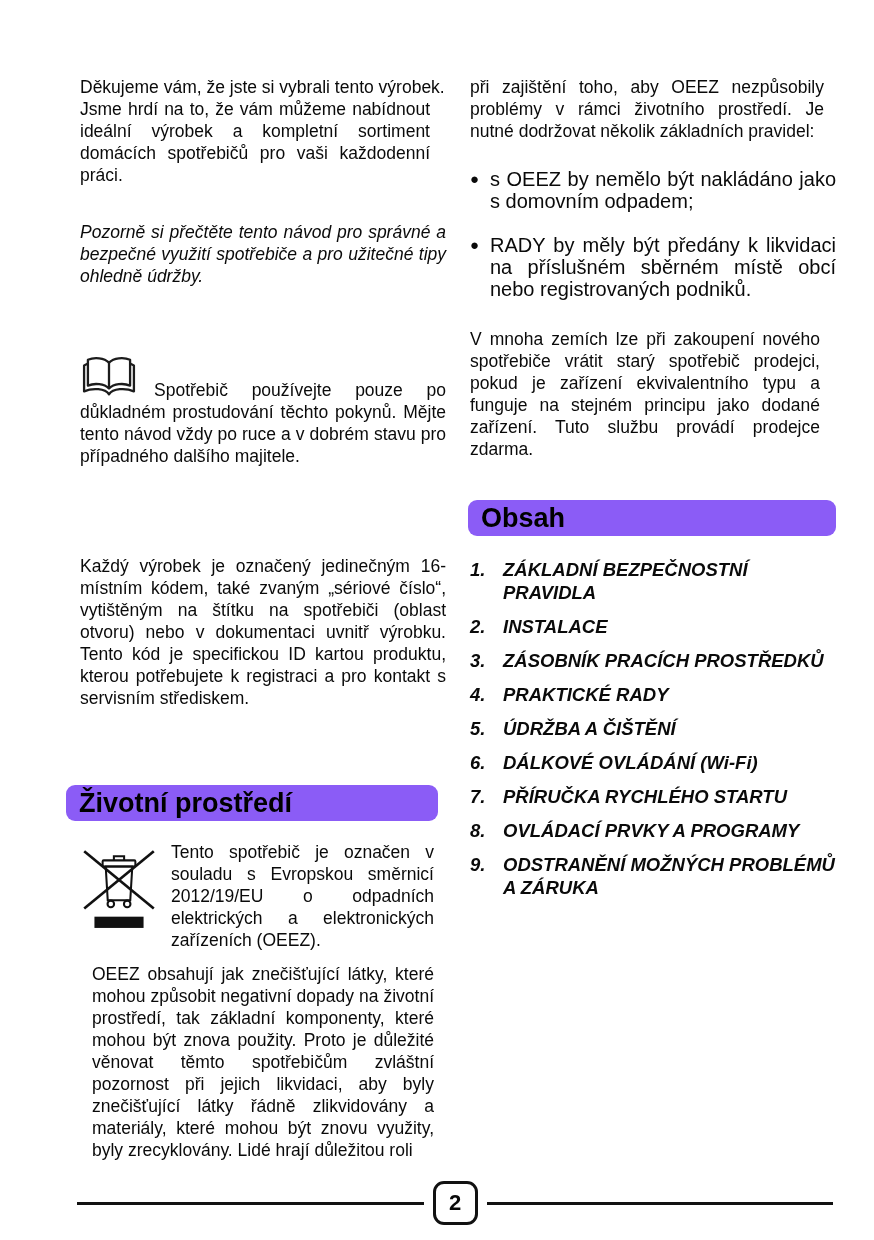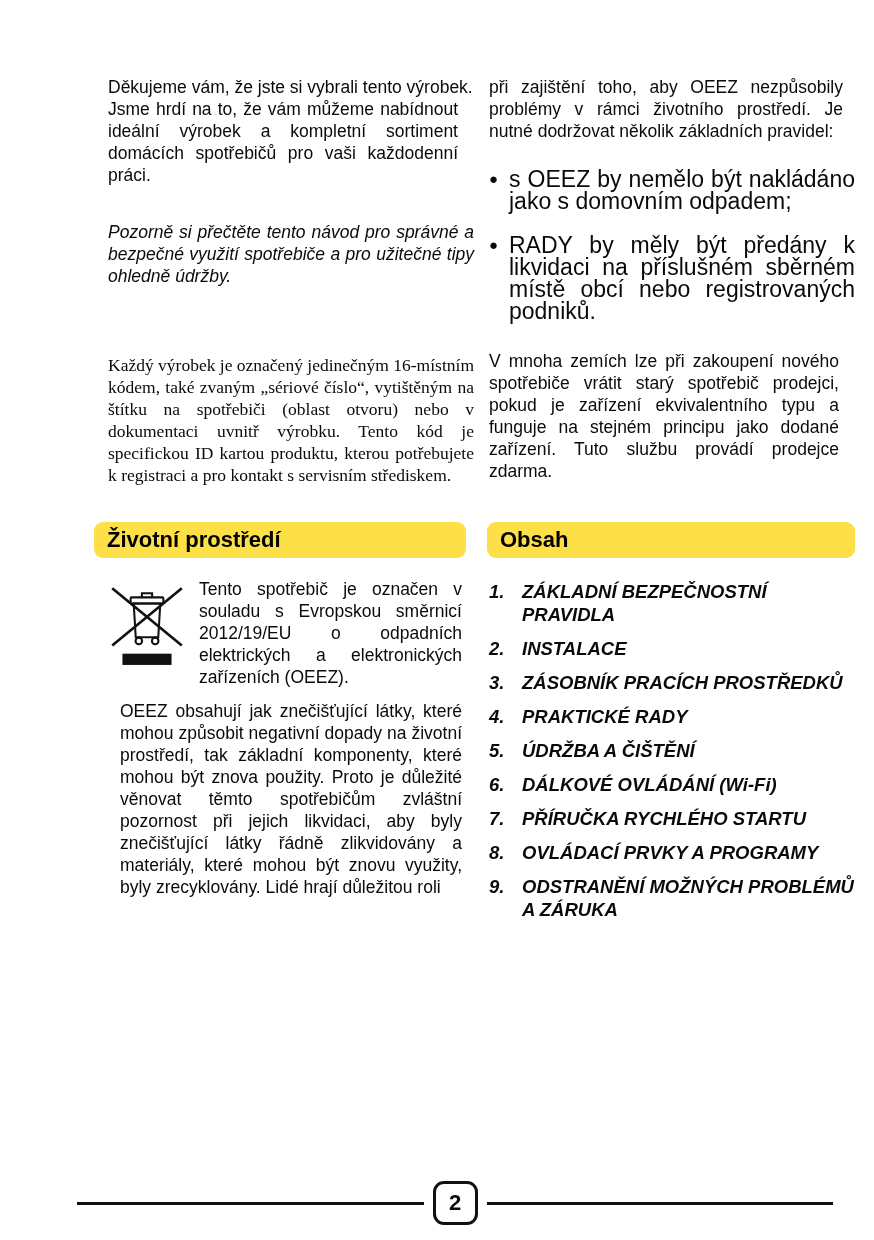--- a/index.html
+++ b/index.html
@@ -7,46 +7,46 @@
     width:874px;height:1240px;
     background:#ffffff;
     font-family:"Liberation Sans","DejaVu Sans",sans-serif;
     color:#0a0a0a;
     position:relative;
     overflow:hidden;
   }
   *{box-sizing:border-box;}
   .content{
     display:flex;
-    padding:76px 38px 0 108px;
-    gap:15px;
+    padding:76px 38px 0 80px;
+    gap:24px;
   }
   .col{width:366px;flex:0 0 366px;}
   .body{
     font-size:17.5px;
     line-height:22px;
     text-align:justify;
     margin:12px;
   }
   
   .p-thanks{margin:0;}
   .p-proud{margin:0 16px 35px 0;}
   .p-read{margin:0 0 67px 0;font-style:italic;}
   .p-book{margin:0 0 88px 0;}
-  .p-code{margin:0 0 36px 0;font-family:Liberation Serif, serif;}
+  .p-code{margin:0 0 76px 0;}
   .book-icon-svg{
     vertical-align:baseline;
     margin-right:16px;
     margin-bottom:-4px;
   }
   .section-bar{
-    background:#fde047;
+    background:#8b5cf6;
     border-radius:9px;
     font-weight:bold;
-    font-size:22px;
+    font-size:27px;
     line-height:26px;
     padding:5px 10px 5px 13px;
     color:#000;
   }
   .bar-left{margin:0 8px 20px -14px;}
   .bar-right{margin:0 0 22px -2px;}
   .weee-block{margin:0;}
   .weee-icon-svg{
     float:left;
     margin:2px 13px 2px 0;
@@ -58,21 +58,21 @@
     margin:0 0 22px 0;
   }
   .bullet-item.last{margin-bottom:28px;}
   .bullet-dot{
     flex:0 0 20px;
     font-size:15px;
     line-height:22px;
   }
   .bullet-text{
     flex:1;
-    font-size:23px;
+    font-size:20px;
     line-height:22px;
     text-align:justify;
   }
   .p-r2{margin:0 16px 40px 0;}
   .toc{
     list-style:none;
     margin:0;padding:0;
   }
   .toc-item{
     display:flex;
@@ -116,20 +116,27 @@
 </head>
 <body>
 
 <div class="content">
 
   <div class="col">
     <p class="body p-thanks">Děkujeme vám, že jste si vybrali tento výrobek.</p>
     <p class="body p-proud">Jsme hrdí na to, že vám můžeme nabídnout ideální výrobek a kompletní sortiment domácích spotřebičů pro vaši každodenní práci.</p>
     <p class="body p-read">Pozorně si přečtěte tento návod pro správné a bezpečné využití spotřebiče a pro užitečné tipy ohledně údržby.</p>
 
+    <p class="body p-book">
+      <svg class="book-icon-svg" width="58" height="46" viewBox="0 0 60 48" fill="none" stroke="#1c1c1c" stroke-width="2.4" stroke-linejoin="round">
+        <path d="M30 9 C25 4 15 3 8 6 L8 33 C15 30 25 31 30 36 C35 31 45 30 52 33 L52 6 C45 3 35 4 30 9 Z"></path>
+        <path d="M30 9 L30 36"></path>
+        <path d="M8 10 L4 12 L4 39 C13 35 26 36 30 42 C34 36 47 35 56 39 L56 12 L52 10"></path>
+      </svg><span>Spotřebič používejte pouze po důkladném prostudování těchto pokynů. Mějte tento návod vždy po ruce a v dobrém stavu pro případného dalšího majitele.</span>
+    </p>
 
     <p class="body p-code">Každý výrobek je označený jedinečným 16-místním kódem, také zvaným „sériové číslo“, vytištěným na štítku na spotřebiči (oblast otvoru) nebo v dokumentaci uvnitř výrobku. Tento kód je specifickou ID kartou produktu, kterou potřebujete k registraci a pro kontakt s servisním střediskem.</p>
 
     <div class="section-bar bar-left">Životní prostředí</div>
 
     <div class="weee-block">
       <svg class="weee-icon-svg" width="78" height="88" viewBox="0 0 76 86" fill="none" stroke="#111" stroke-width="2">
         <rect x="22" y="17" width="32" height="6" rx="1"></rect>
         <path d="M33 17 v-4 h10 v4"></path>
         <path d="M25 23 h26 l-2 33 h-22 z"></path>

